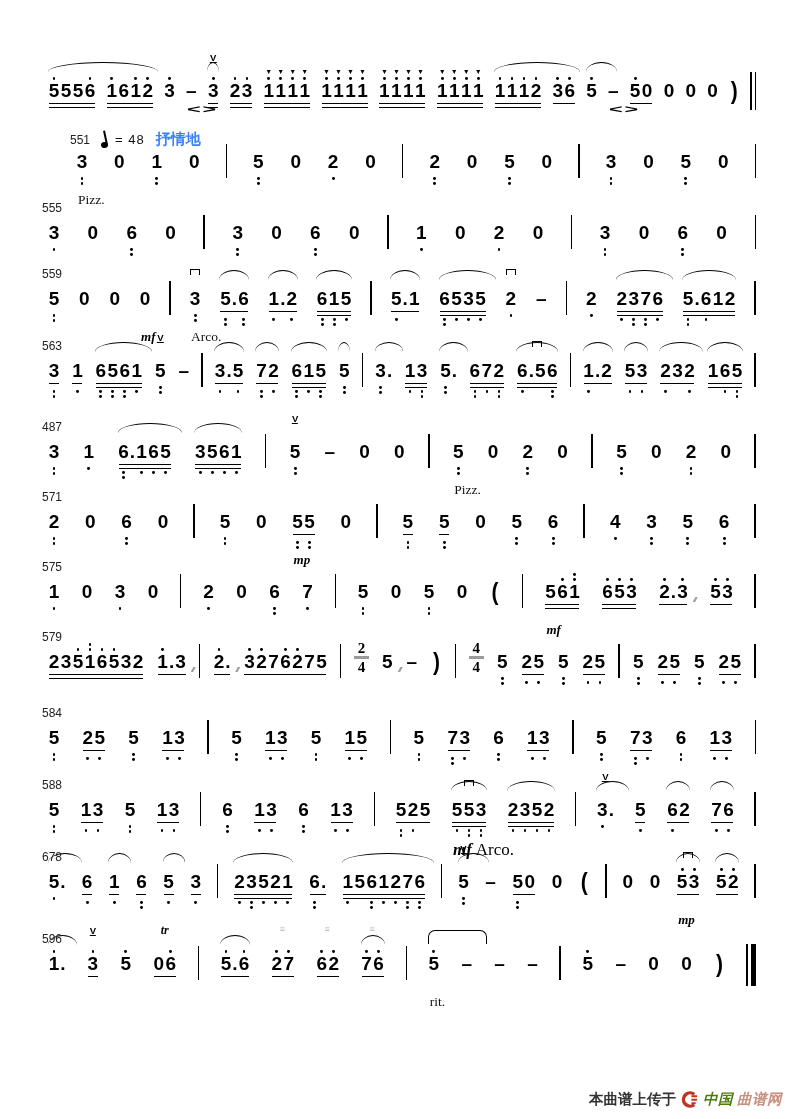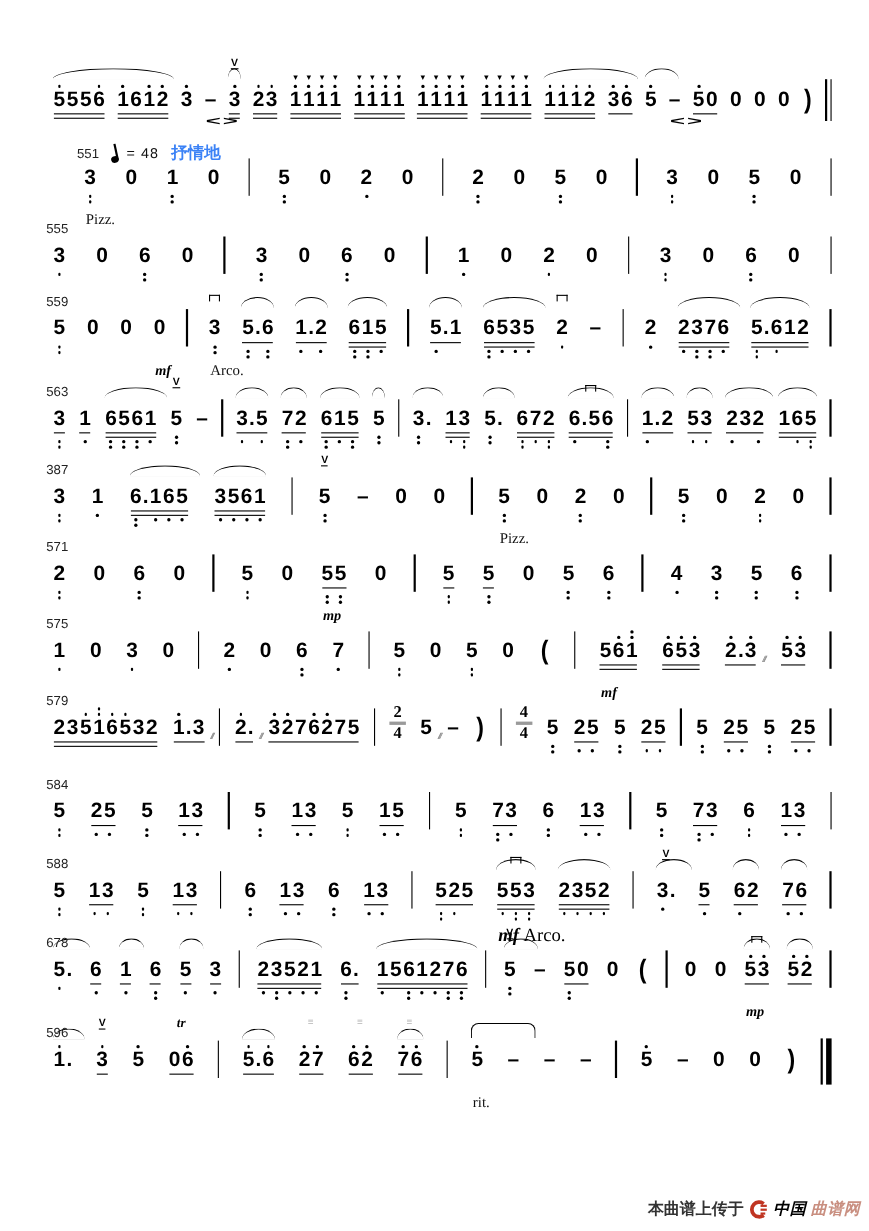--- a/index.html
+++ b/index.html
@@ -1138,21 +1138,21 @@
                 <div class="db pad"></div>
               </div>
             </div>
             <div class="ul" style="top: 37px;"></div>
             <div class="ul" style="top: 40.5px;"></div>
             <div class="slur" style="width: 100%;"></div>
           </div>
           <div class="bar"></div>
         </div>
       </div>
-      <div class="line" style="top: 356px; text-align: center;">
+      <div class="line" style="top: 346px; text-align: center;">
         <div class="mnum">
           <span class="mno">563</span>
         </div>
         <div class="lineflex">
           <div class="grp">
             <div class="chars">
               <div class="ch">
                 <div class="da"></div>
                 <div class="gl">3</div>
                 <div class="db pad">
@@ -1539,21 +1539,21 @@
             </div>
             <div class="ul" style="top: 37px;"></div>
             <div class="ul" style="top: 40.5px;"></div>
             <div class="slur" style="width: 100%;"></div>
           </div>
           <div class="bar"></div>
         </div>
       </div>
       <div class="line" style="top: 427px;">
         <div class="mnum">
-          <span class="mno">387</span>
+          <span class="mno">487</span>
         </div>
         <div class="lineflex">
           <div class="grp">
             <div class="chars">
               <div class="ch">
                 <div class="da"></div>
                 <div class="gl">3</div>
                 <div class="db">
                   <i class="dot"></i>
                   <i class="dot"></i>
@@ -3685,16 +3685,16 @@
 
 
   <div class="credit">
     <span>本曲谱上传于</span>
     <svg width="19" height="19" viewBox="0 0 20 20">
       <path d="M15 4.5 A7 7 0 1 0 15 15.5" stroke="#c03522" stroke-width="3.6" fill="none"></path>
       <rect x="12" y="5.5" width="6" height="2.1" fill="#c03522"></rect>
       <rect x="12" y="9.2" width="6" height="2.1" fill="#c03522"></rect>
       <rect x="12" y="12.9" width="4.5" height="2.1" fill="#c03522"></rect>
     </svg>
-    <span class="cn1" style="color:#000000;">中国</span>
+    <span class="cn1" style="color:#4d7c0f;">中国</span>
       <span class="cn2" style="color:#c98f80;">曲谱网</span>
   </div>
 </div>
 
 </body></html>

